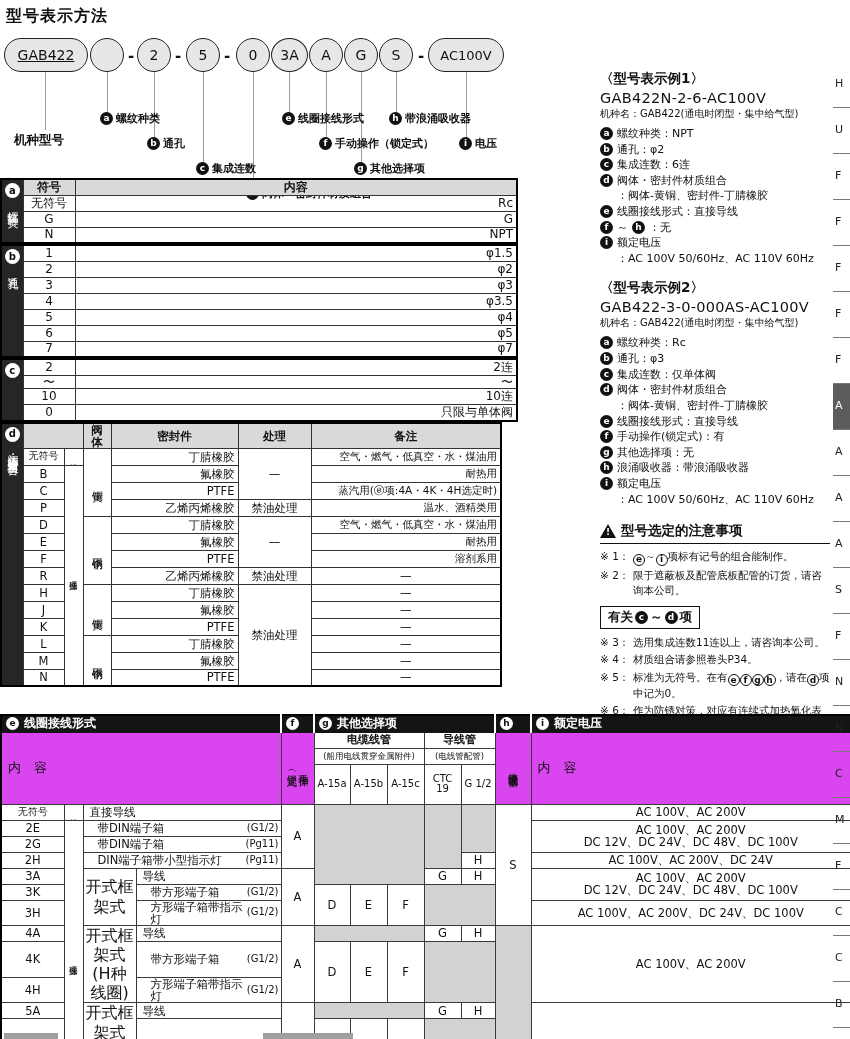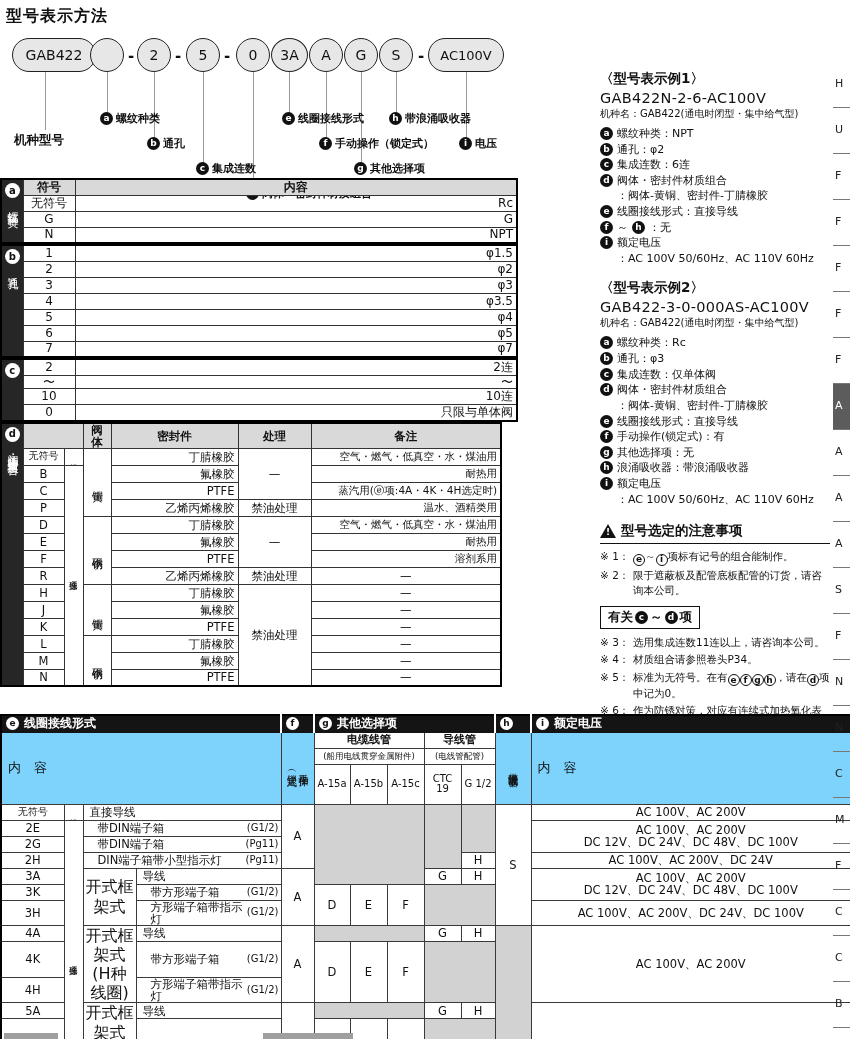--- a/index.html
+++ b/index.html
@@ -71,21 +71,21 @@
   
   #bottom { left:0; top:714px; width:850px; }
   table.bt { border-collapse:collapse; table-layout:fixed; width:850px; border:2px solid #000; }
   .bt td { border:1px solid #3a3a3a; height:16px; padding:0 2px; text-align:center;
     font-size:11.5px; line-height:1.05; overflow:hidden; }
   .bt td.bar { background:#141414; color:#fff; border-color:#141414; text-align:left;
     padding:1px 0 1px 4px; height:17px; }
   .barwrap { display:flex; align-items:center; gap:5px; font-size:12px; font-weight:bold; }
   .sep { border-left:2px solid #fff !important; }
   .bt td.grey { background:#d2d2d2; }
-  .bt td.hd { background:#7dd3fc; }
+  .bt td.hd { background:#d946ef; }
   .bt td.whd { background:#fff; font-size:10px; }
   .bt td.l { text-align:left; padding-left:6px; }
   .vol { white-space:pre-line; text-align:left; padding-left:6px; font-size:11.5px; }
   .vert { writing-mode:vertical-rl; white-space:pre-line; font-size:10px; line-height:1.15;
     margin:0 auto; letter-spacing:1px; }
   .dr { display:flex; justify-content:space-between; align-items:center;margin-left:8px; }
   .dr .spec { font-size:10px; }
   .grp { white-space:pre-line; font-size:16px; line-height:1.2; }
 
   
@@ -95,21 +95,21 @@
   .eitem.active { background:#5c5c5c; color:#fff; }
 
   .stub { position:absolute; background:#9f9f9f; height:6px; top:1033px; }
 </style>
 </head>
 <body>
 
 <div id="title" class="abs">型号表示方法</div>
 
 <div id="diagram" class="abs">
-  <div class="bub pill" style="left:12px;width:84px;">GAB422</div>
+  <div class="bub pill" style="left:4px;width:84px;text-decoration:underline;">GAB422</div>
   <div class="bub rnd" style="left:90px;width:34px;"></div>
   <div class="dash" style="left:128px;">-</div>
   <div class="bub rnd" style="left:137px;width:34px;">2</div>
   <div class="dash" style="left:175px;">-</div>
   <div class="bub rnd" style="left:186px;width:34px;">5</div>
   <div class="dash" style="left:224px;">-</div>
   <div class="bub rnd" style="left:236px;width:34px;">0</div>
   <div class="bub rnd" style="left:271px;width:37px;">3A</div>
   <div class="bub rnd" style="left:309px;width:34px;">A</div>
   <div class="bub rnd" style="left:344px;width:34px;">G</div>

